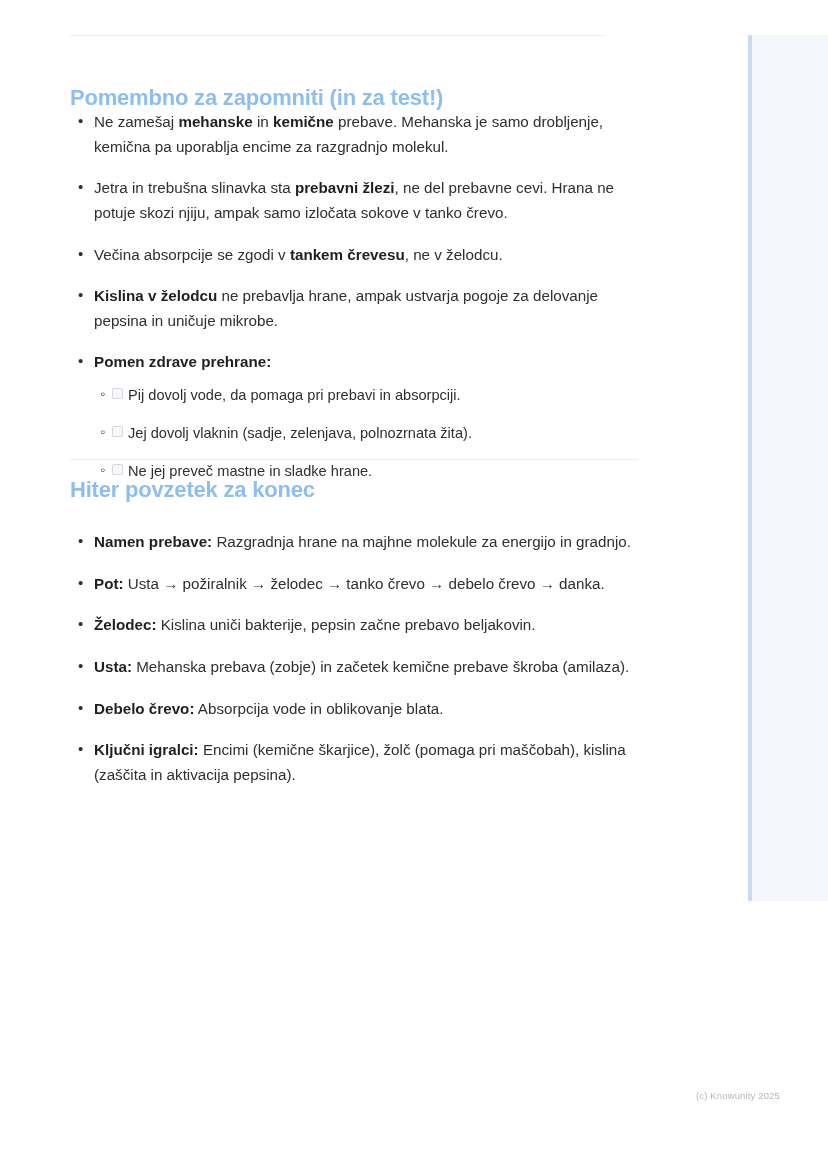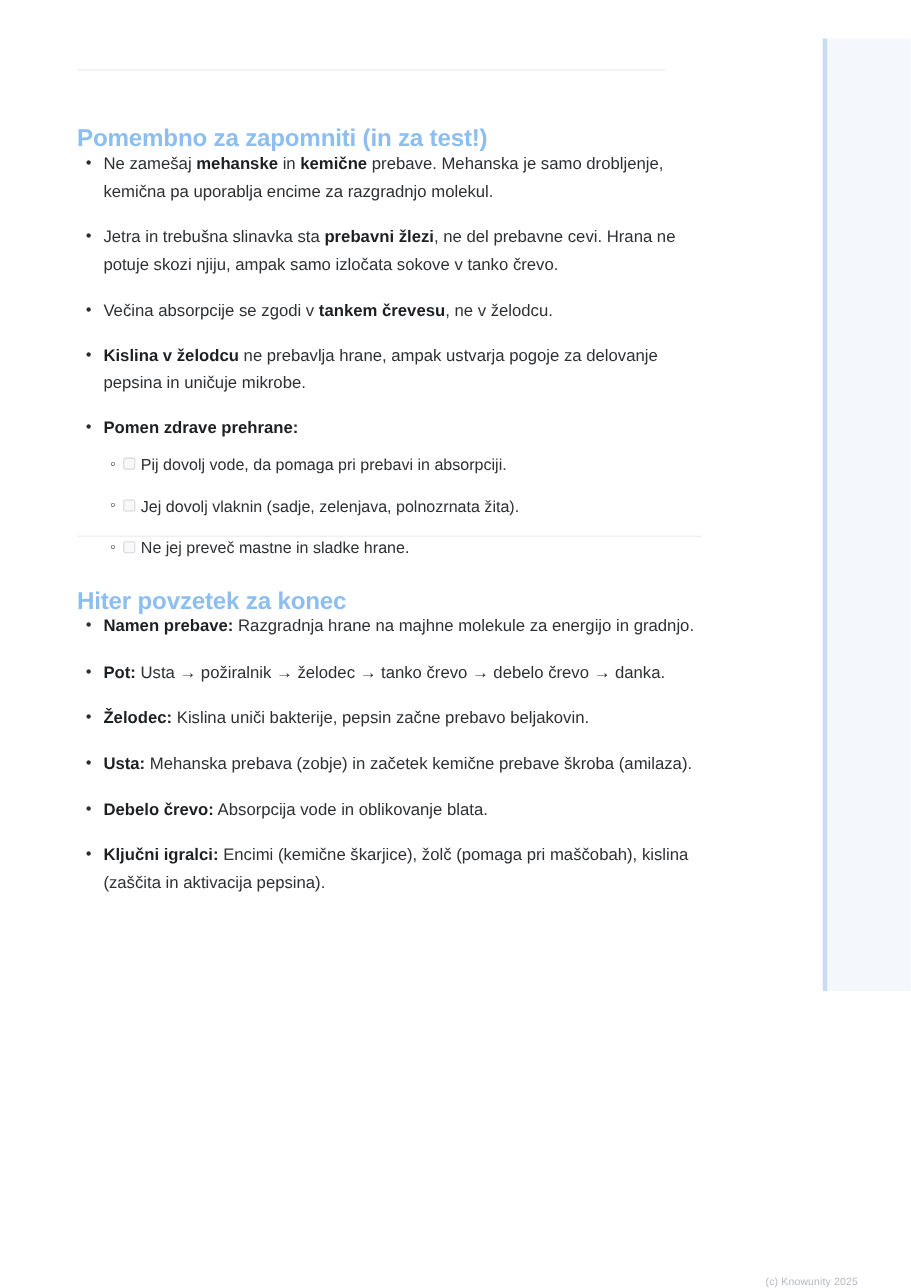--- a/index.html
+++ b/index.html
@@ -27,21 +27,20 @@
     border-left: 4px solid #c7dbf5;
     box-sizing: border-box;
   }
 
   #page {
     position: absolute;
     left: 0;
     top: 0;
     width: 748px;
     height: 826px;
-    margin-top: 28px;
   }
 
   .divider {
     height: 1px;
     background: #ececee;
     border: 0;
     margin: 0;
   }
   #divider-top {
     position: absolute;
@@ -60,21 +59,21 @@
     position: absolute;
     left: 70px;
     font-size: 22px;
     font-weight: bold;
     color: #8dbef0;
     letter-spacing: -0.2px;
     line-height: 1.1;
     white-space: nowrap;
   }
   #heading-1 { top: 68px; }
-  #heading-2 { top: 489px; }
+  #heading-2 { top: 460px; }
 
   ul.bullets {
     position: absolute;
     left: 70px;
     margin: 0;
     padding: 0;
     list-style: none;
     width: 570px;
   }
   #list-1 { top: 110px; }
@@ -133,21 +132,21 @@
     border: 1px solid #d5d8dc;
     border-radius: 2px;
     background: #f7f8f9;
     box-sizing: border-box;
     display: inline-block;
   }
 
   #footer-copyright {
     position: absolute;
     left: 0;
-    top: 1132px;
+    top: 1090px;
     width: 780px;
     text-align: right;
     font-size: 9.5px;
     color: #b4b8bd;
     letter-spacing: 0.15px;
   }
 </style>
 </head>
 <body>
 

